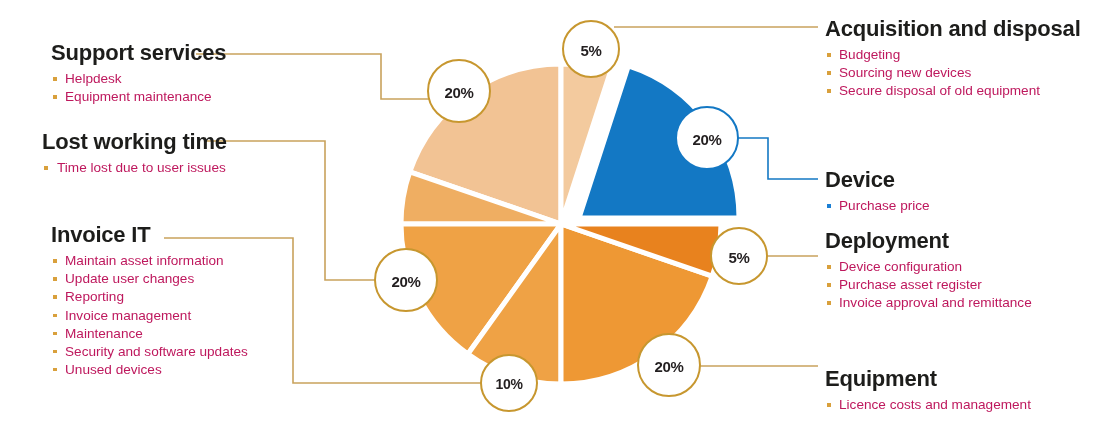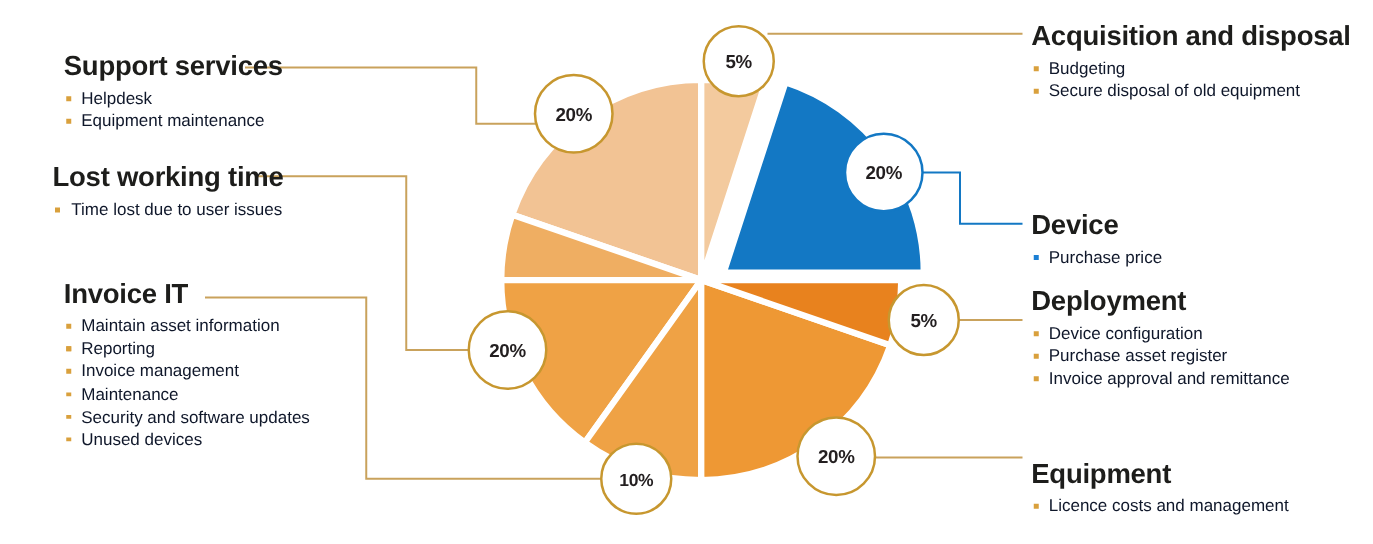--- a/index.html
+++ b/index.html
@@ -12,21 +12,21 @@
   }
   #infographic{position:absolute;left:0;top:0;width:1098px;height:435px;}
 
   .label-block{position:absolute;}
   .label-title{
     font-size:22px;font-weight:bold;color:#1d1d1b;
     letter-spacing:-0.2px;line-height:1.15;white-space:nowrap;
   }
   .label-list{list-style:none;margin:5px 0 0 0;padding:0;}
   .label-list li{
-    font-size:13.6px;color:#0f172a;line-height:1.33;
+    font-size:13.6px;color:#be185d;line-height:1.33;
     position:relative;padding-left:14px;white-space:nowrap;
   }
   .label-list li .bullet{
     position:absolute;left:2px;top:7px;
     width:3.5px;height:3.5px;background:#d9a03c;
   }
   .label-blue .label-list li .bullet{background:#1b7fd4;}
 
   
   .lb-support{left:51px;top:40px;}
@@ -133,33 +133,34 @@
   <div class="label-title">Lost working time</div>
   <ul class="label-list">
     <li><span class="bullet"></span><span>Time lost due to user issues</span></li>
   </ul>
 </div>
 
 <div class="label-block lb-managing">
   <div class="label-title">Invoice IT</div>
   <ul class="label-list">
     <li><span class="bullet"></span><span>Maintain asset information</span></li>
-    <li><span class="bullet"></span></li>
+    <li><span class="bullet"></span><span>Update user changes</span></li>
     <li><span class="bullet"></span><span>Reporting</span></li>
     <li><span class="bullet"></span><span>Invoice management</span></li>
     <li><span class="bullet"></span><span>Maintenance</span></li>
     <li><span class="bullet"></span><span>Security and software updates</span></li>
     <li><span class="bullet"></span><span>Unused devices</span></li>
   </ul>
 </div>
 
 <div class="label-block lb-acq">
   <div class="label-title">Acquisition and disposal</div>
   <ul class="label-list">
     <li><span class="bullet"></span><span>Budgeting</span></li>
+    <li><span class="bullet"></span><span>Sourcing new devices</span></li>
     <li><span class="bullet"></span><span>Secure disposal of old equipment</span></li>
   </ul>
 </div>
 
 <div class="label-block lb-device label-blue">
   <div class="label-title">Device</div>
   <ul class="label-list">
     <li><span class="bullet"></span><span>Purchase price</span></li>
   </ul>
 </div>

